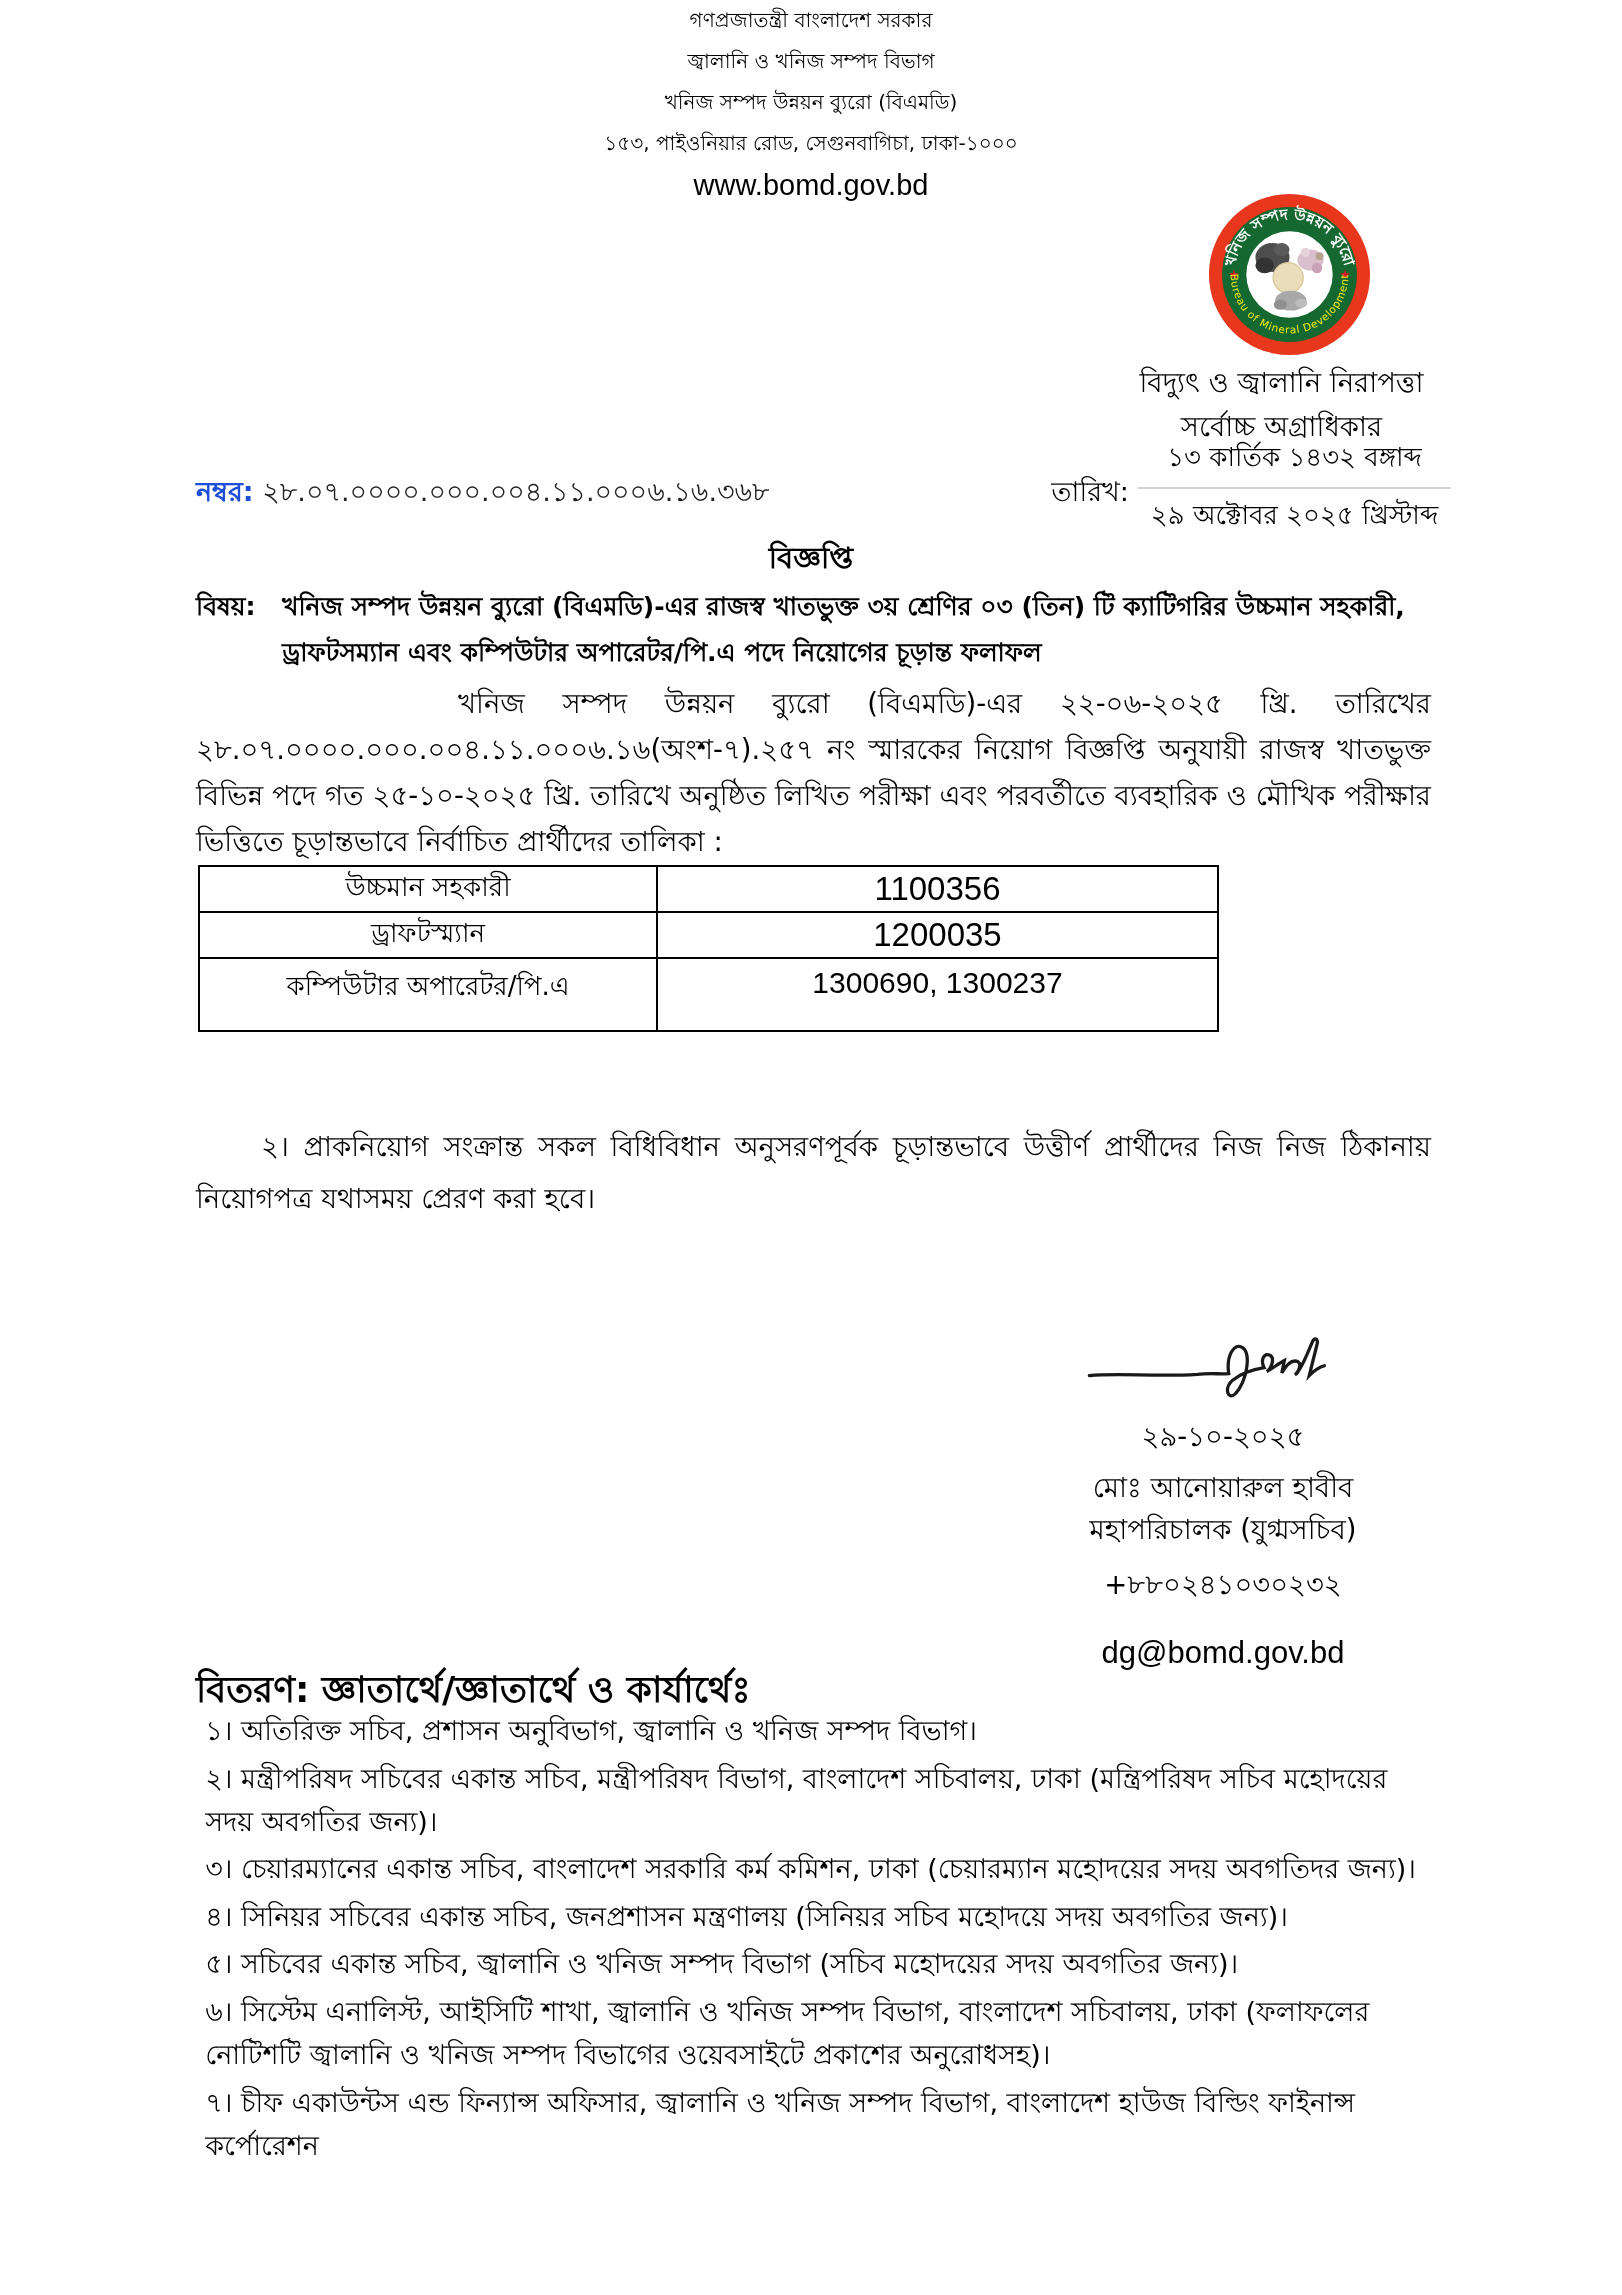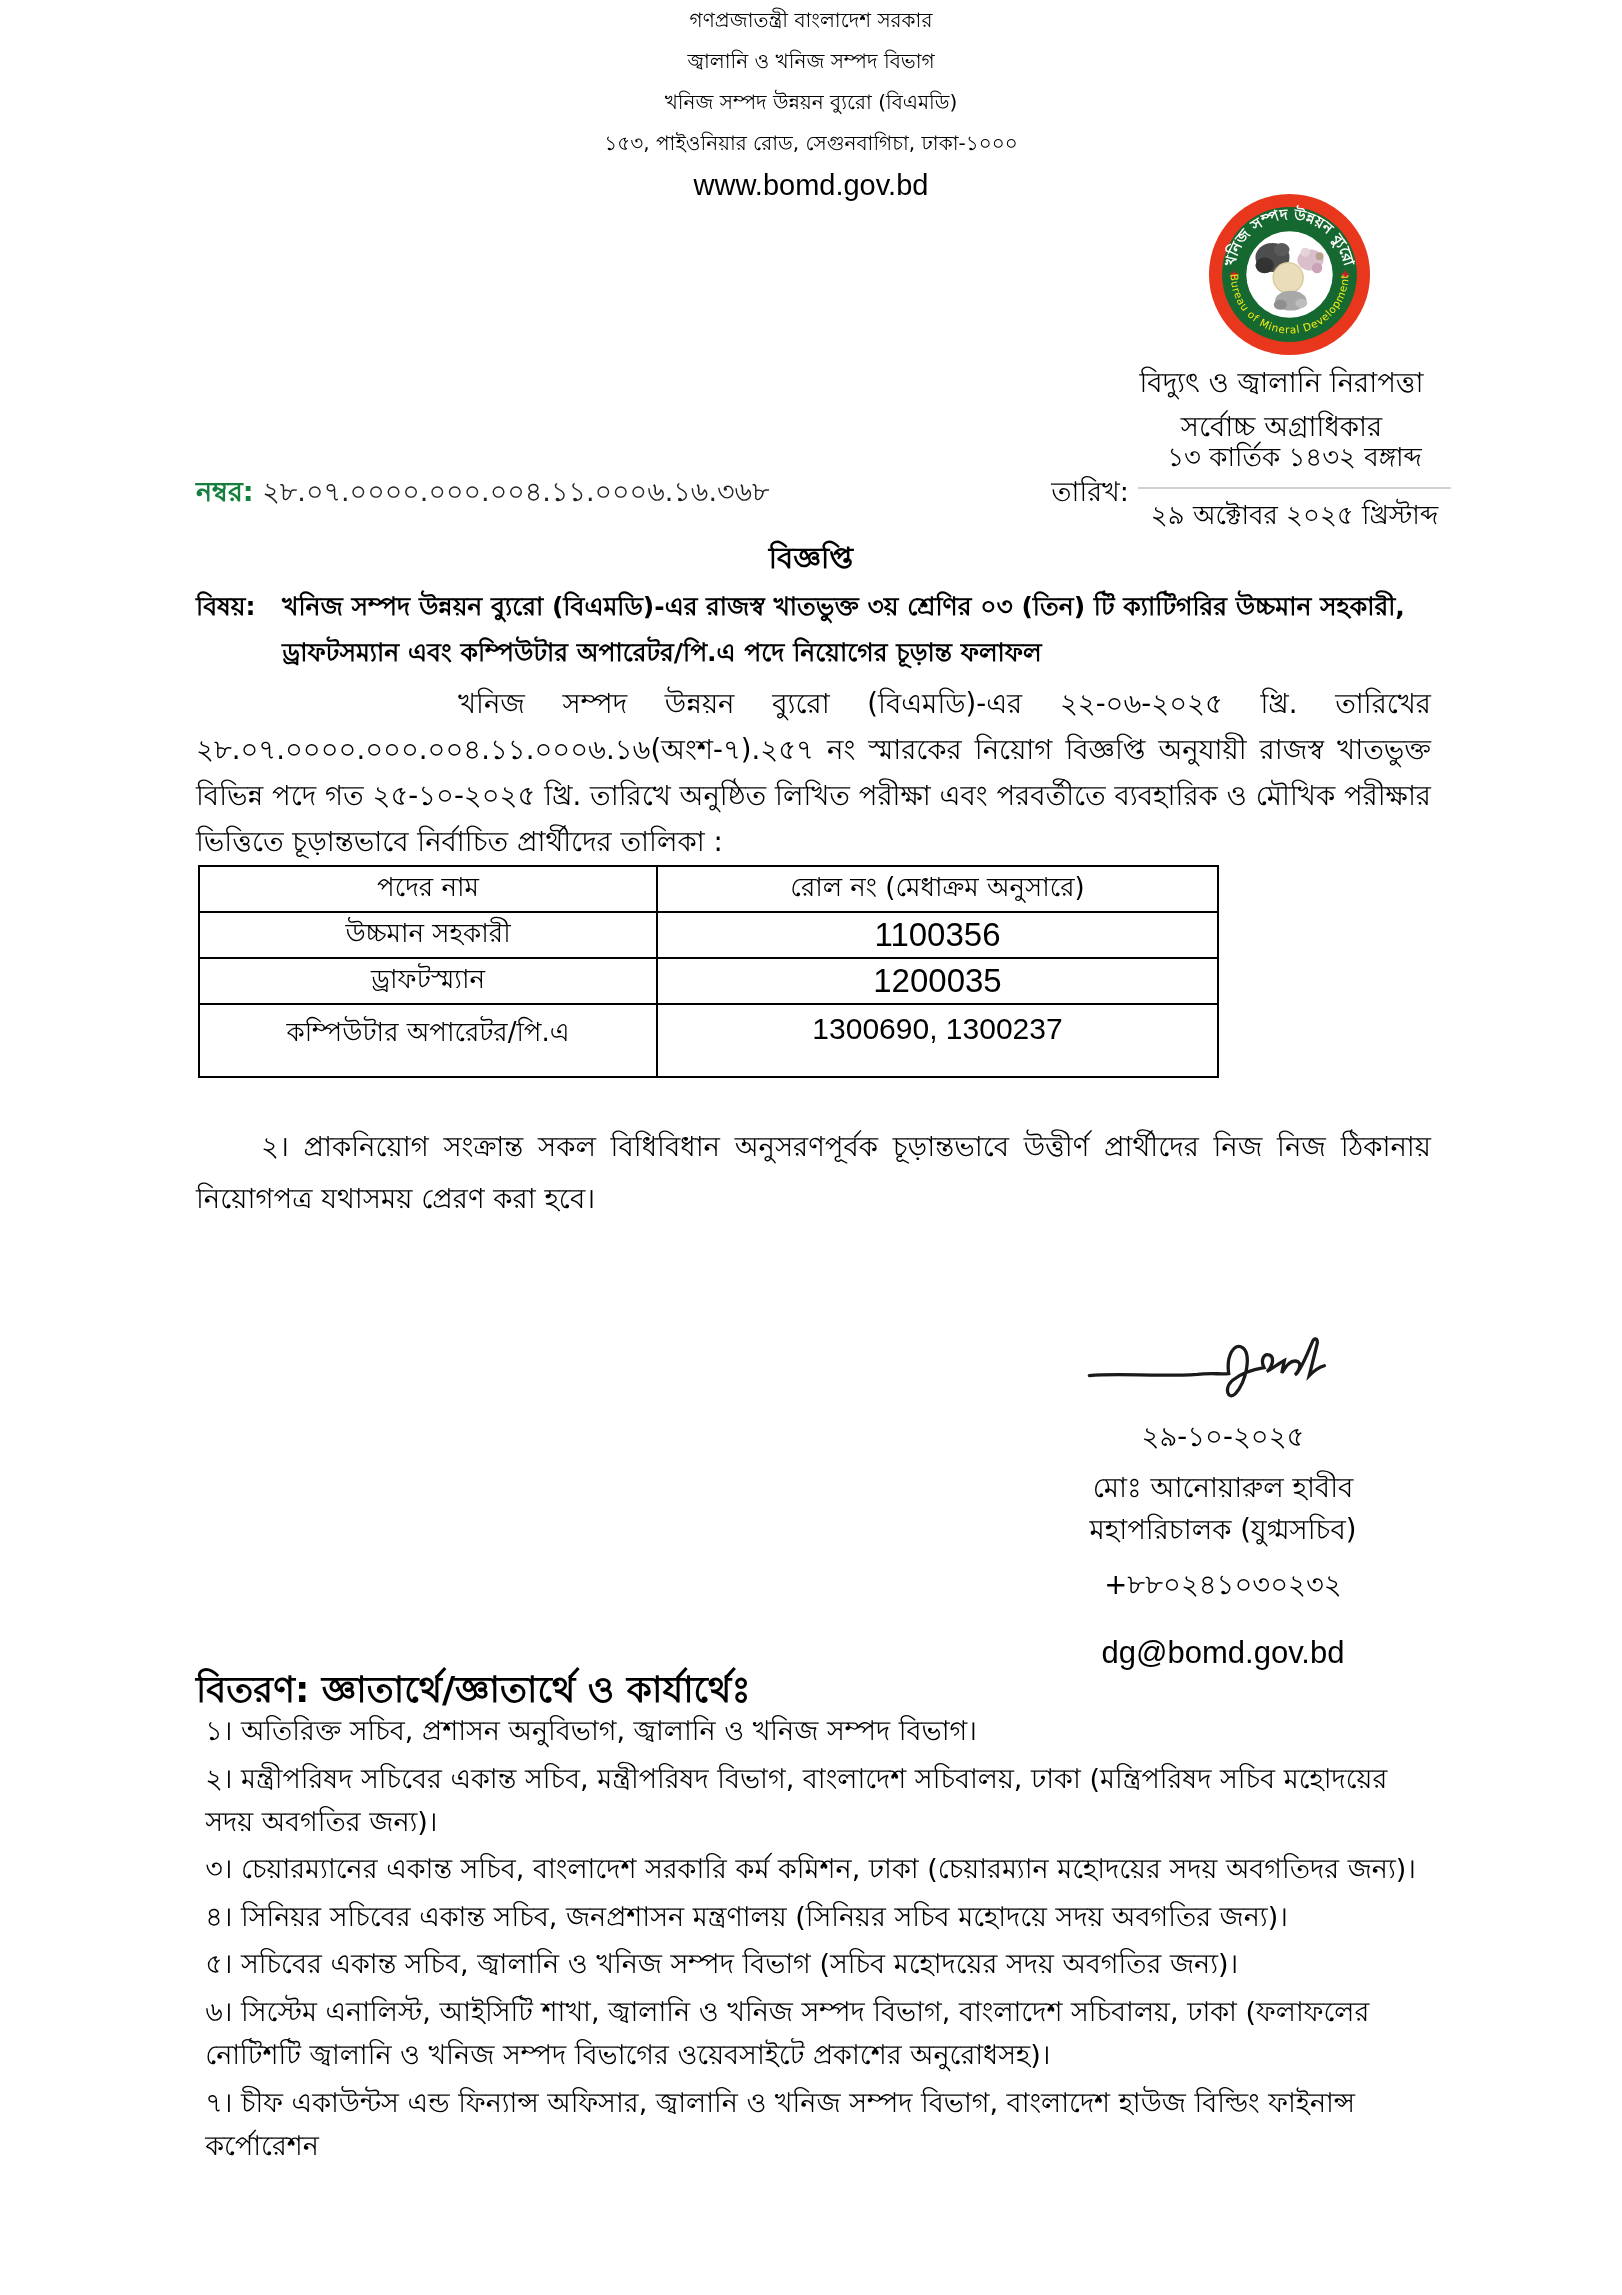--- a/index.html
+++ b/index.html
@@ -16,21 +16,21 @@
   .letterhead .lh-line { font-size:20px; line-height:41px; }
   .letterhead .lh-url { font-family:"Liberation Sans","DejaVu Sans",sans-serif; font-size:29px; line-height:42px; }
 
   
   .logo-wrap { position:absolute; left:1207px; top:192px; width:165px; height:165px; }
   .logo-caption { position:absolute; left:1092px; top:360px; width:379px; text-align:center;
                   font-size:27.5px; line-height:44px; }
 
   
   .ref-line { position:absolute; left:196px; top:471px; font-size:27px; color:#222; }
-  .ref-line .ref-label { font-weight:bold; color:#15803d; }
+  .ref-line .ref-label { font-weight:bold; color:#1d4ed8; }
   .date-block { position:absolute; right:171px; top:437px; display:flex; align-items:center; gap:9.2px; }
   .date-label { font-size:27px; padding-top:11.8px; }
   .date-col { width:313px; text-align:center; font-size:26px; }
   .date-col .d-top { padding-bottom:5.9px; }
   .date-col .d-sep { border-top:2px solid #d2d2d2; height:0; }
   .date-col .d-bottom { padding-top:5.9px; }
 
   .notice-title { position:absolute; left:0; right:0; top:535px; text-align:center;
                   font-weight:bold; font-size:29px; }
 
@@ -142,24 +142,20 @@
 
   <div class="subject">
     <div class="subject-label">বিষয়:</div>
     <div class="subject-text">খনিজ সম্পদ উন্নয়ন ব্যুরো (বিএমডি)-এর রাজস্ব খাতভুক্ত ৩য় শ্রেণির ০৩ (তিন) টি ক্যাটিগরির উচ্চমান সহকারী, ড্রাফটসম্যান এবং কম্পিউটার অপারেটর/পি.এ পদে নিয়োগের চূড়ান্ত ফলাফল</div>
   </div>
 
   <div class="body-para">খনিজ সম্পদ উন্নয়ন ব্যুরো (বিএমডি)-এর ২২-০৬-২০২৫ খ্রি. তারিখের ২৮.০৭.০০০০.০০০.০০৪.১১.০০০৬.১৬(অংশ-৭).২৫৭ নং স্মারকের নিয়োগ বিজ্ঞপ্তি অনুযায়ী রাজস্ব খাতভুক্ত বিভিন্ন পদে গত ২৫-১০-২০২৫ খ্রি. তারিখে অনুষ্ঠিত লিখিত পরীক্ষা এবং পরবর্তীতে ব্যবহারিক ও মৌখিক পরীক্ষার ভিত্তিতে চূড়ান্তভাবে নির্বাচিত প্রার্থীদের তালিকা :</div>
 
   <table class="result">
     <tbody>
-      <tr>
-        <td class="col-post cell-bn">পদের নাম</td>
-        <td class="cell-bn">রোল নং (মেধাক্রম অনুসারে)</td>
-      </tr>
       <tr>
         <td class="col-post cell-bn">উচ্চমান সহকারী</td>
         <td class="cell-roll">1100356</td>
       </tr>
       <tr>
         <td class="col-post cell-bn">ড্রাফটস্ম্যান</td>
         <td class="cell-roll">1200035</td>
       </tr>
       <tr class="tall">
         <td class="col-post cell-bn">কম্পিউটার অপারেটর/পি.এ</td>

